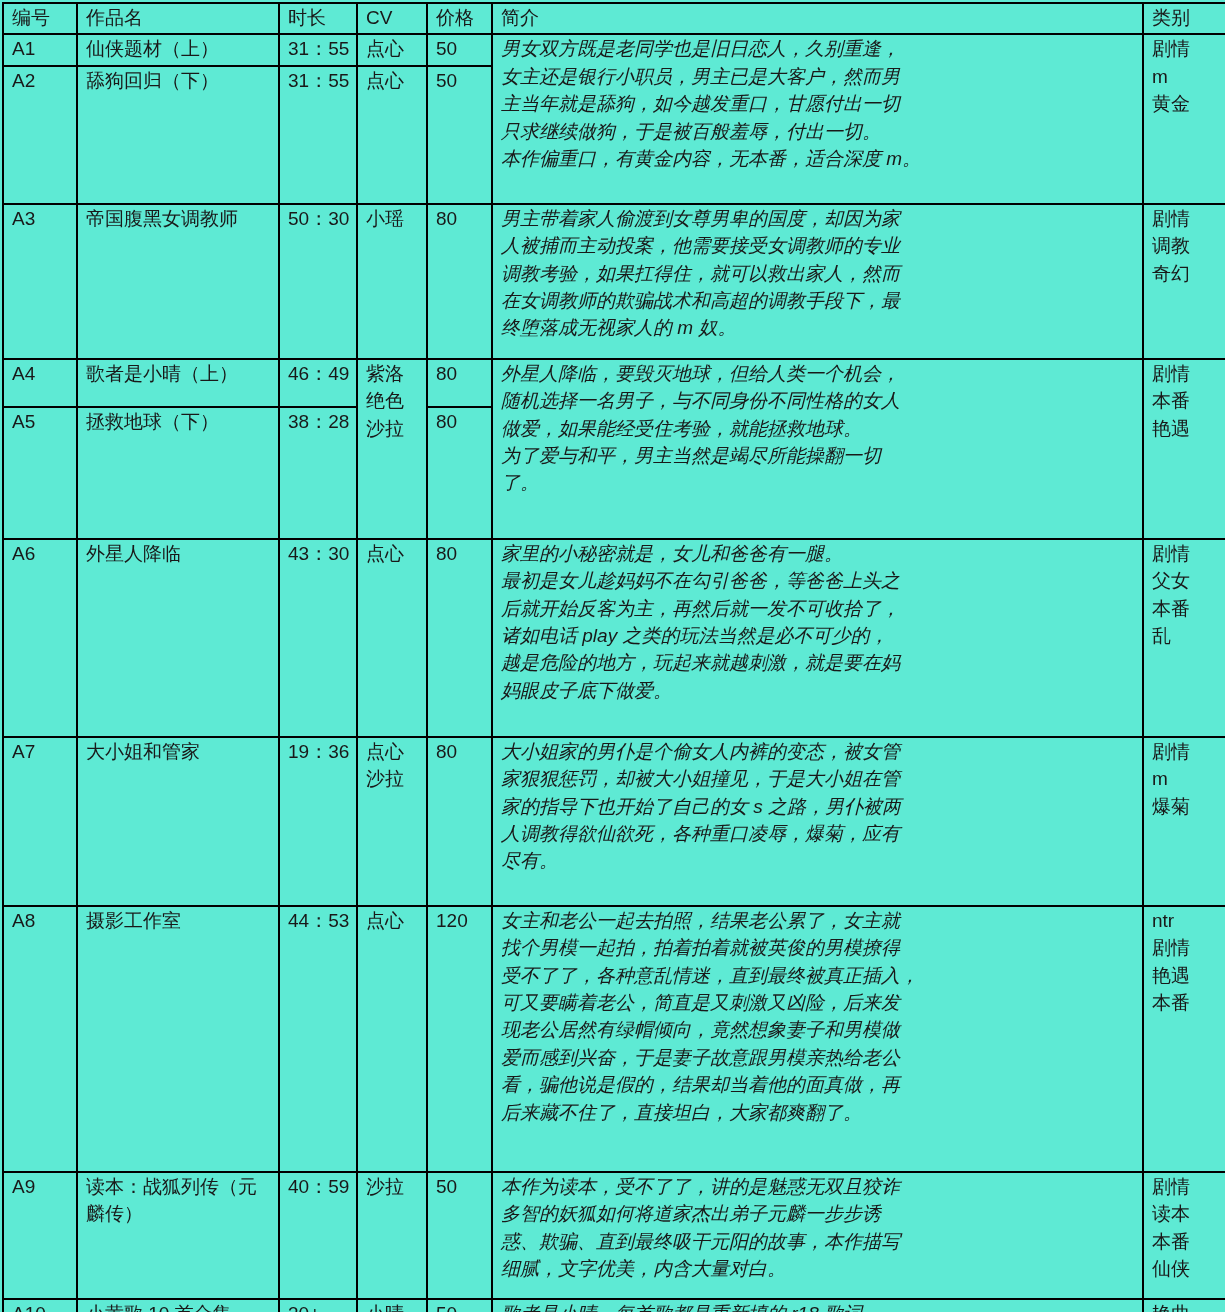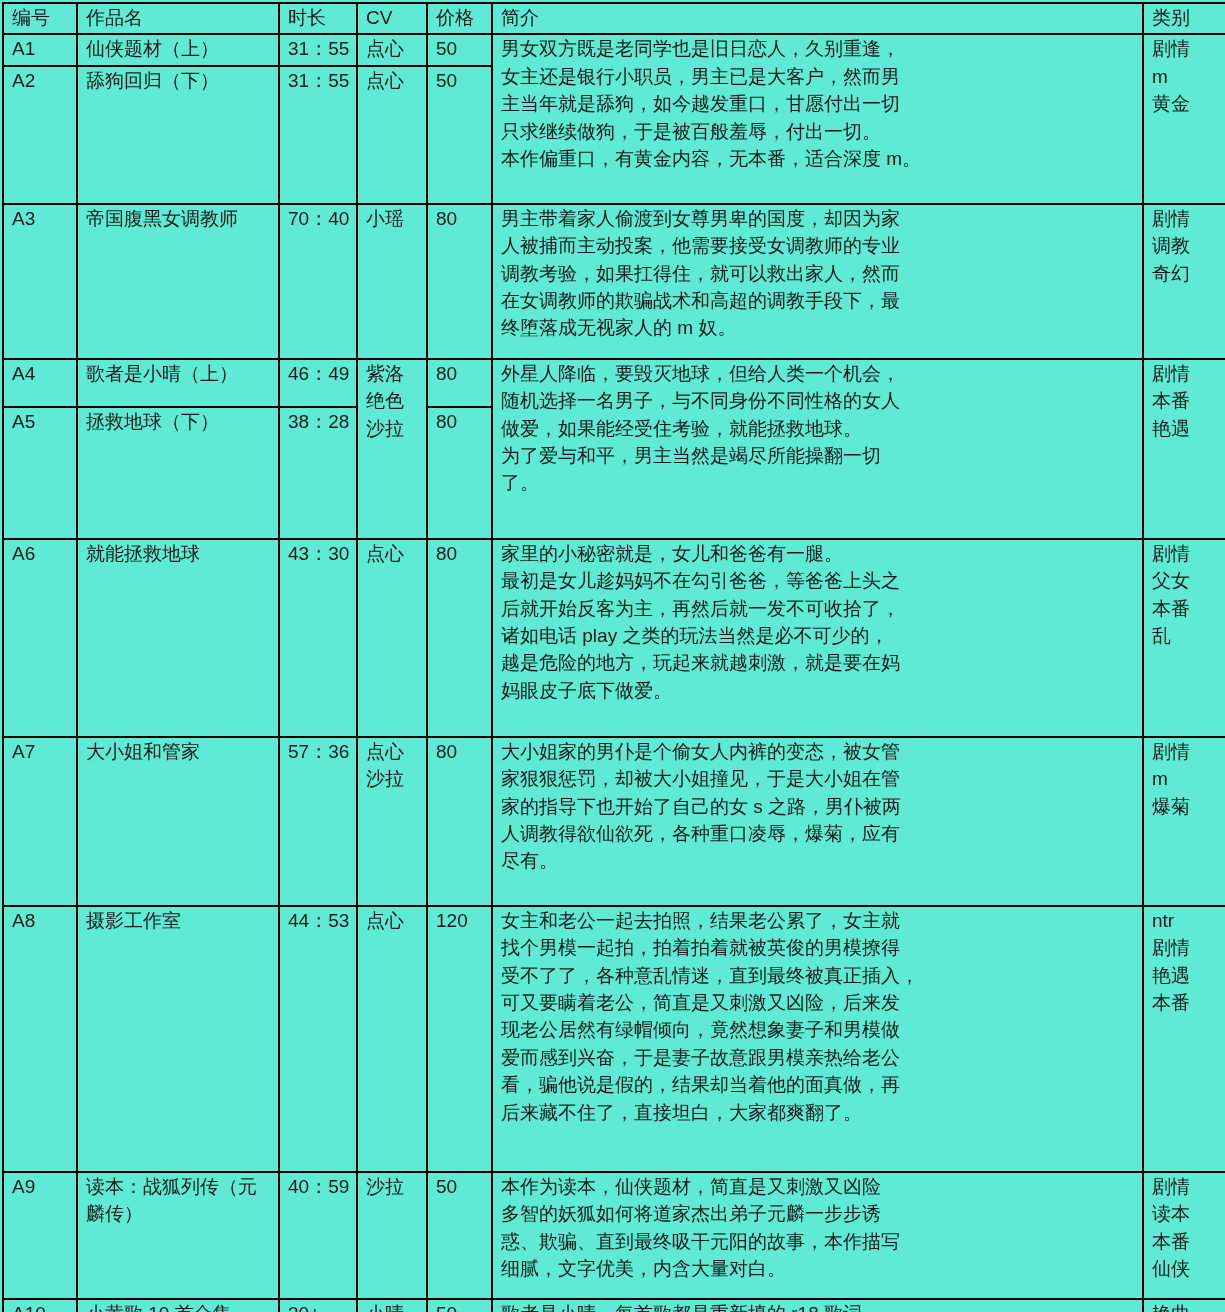--- a/index.html
+++ b/index.html
@@ -33,21 +33,21 @@
     border: 2px solid #000000;
     vertical-align: top;
     text-align: left;
     padding: 0px 6px 2px 8px;
     font-size: 19px;
     line-height: 27.4px;
     font-weight: normal;
     overflow: hidden;
   }
   .multiline { white-space: pre-line; }
-  td.intro { padding-right: 4px; }
+  td.intro { padding-right: 4px; font-style: italic; }
 </style>
 </head>
 <body>
 
 <div class="doc-page">
   <table class="works">
     <colgroup>
       <col style="width:74px">
       <col style="width:202px">
       <col style="width:78px">
@@ -87,21 +87,21 @@
       <td>A2</td>
       <td>舔狗回归（下）</td>
       <td>31：55</td>
       <td>点心</td>
       <td>50</td>
     </tr>
 
     <tr style="height:155px">
       <td>A3</td>
       <td>帝国腹黑女调教师</td>
-      <td>70：40</td>
+      <td>50：30</td>
       <td>小瑶</td>
       <td>80</td>
       <td class="intro multiline">男主带着家人偷渡到女尊男卑的国度，却因为家
 人被捕而主动投案，他需要接受女调教师的专业
 调教考验，如果扛得住，就可以救出家人，然而
 在女调教师的欺骗战术和高超的调教手段下，最
 终堕落成无视家人的 m 奴。</td>
       <td class="multiline">剧情
 调教
 奇幻</td>
@@ -126,40 +126,40 @@
     </tr>
     <tr style="height:132px">
       <td>A5</td>
       <td>拯救地球（下）</td>
       <td>38：28</td>
       <td>80</td>
     </tr>
 
     <tr style="height:198px">
       <td>A6</td>
-      <td>就能拯救地球</td>
+      <td>外星人降临</td>
       <td>43：30</td>
       <td>点心</td>
       <td>80</td>
       <td class="intro multiline">家里的小秘密就是，女儿和爸爸有一腿。
 最初是女儿趁妈妈不在勾引爸爸，等爸爸上头之
 后就开始反客为主，再然后就一发不可收拾了，
 诸如电话 play 之类的玩法当然是必不可少的，
 越是危险的地方，玩起来就越刺激，就是要在妈
 妈眼皮子底下做爱。</td>
       <td class="multiline">剧情
 父女
 本番
 乱</td>
     </tr>
 
     <tr style="height:169px">
       <td>A7</td>
       <td>大小姐和管家</td>
-      <td>57：36</td>
+      <td>19：36</td>
       <td class="multiline">点心
 沙拉</td>
       <td>80</td>
       <td class="intro multiline">大小姐家的男仆是个偷女人内裤的变态，被女管
 家狠狠惩罚，却被大小姐撞见，于是大小姐在管
 家的指导下也开始了自己的女 s 之路，男仆被两
 人调教得欲仙欲死，各种重口凌辱，爆菊，应有
 尽有。</td>
       <td class="multiline">剧情
 m
@@ -185,21 +185,21 @@
 艳遇
 本番</td>
     </tr>
 
     <tr style="height:127px">
       <td>A9</td>
       <td>读本：战狐列传（元麟传）</td>
       <td>40：59</td>
       <td>沙拉</td>
       <td>50</td>
-      <td class="intro multiline">本作为读本，仙侠题材，简直是又刺激又凶险
+      <td class="intro multiline">本作为读本，受不了了，讲的是魅惑无双且狡诈
 多智的妖狐如何将道家杰出弟子元麟一步步诱
 惑、欺骗、直到最终吸干元阳的故事，本作描写
 细腻，文字优美，内含大量对白。</td>
       <td class="multiline">剧情
 读本
 本番
 仙侠</td>
     </tr>
 
     <tr style="height:80px">

